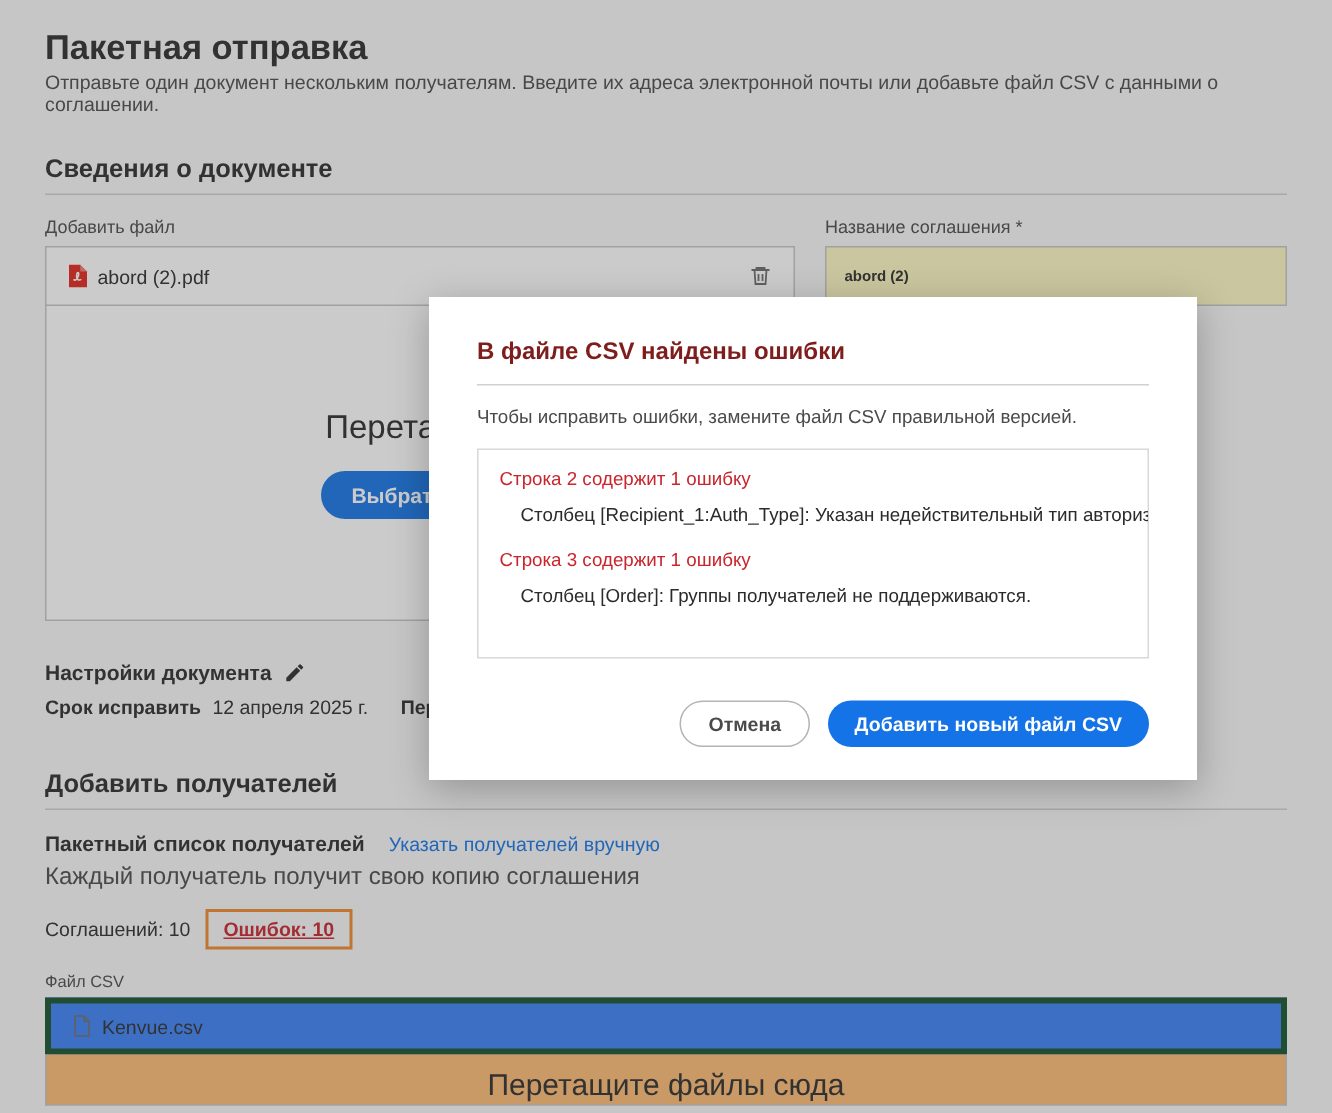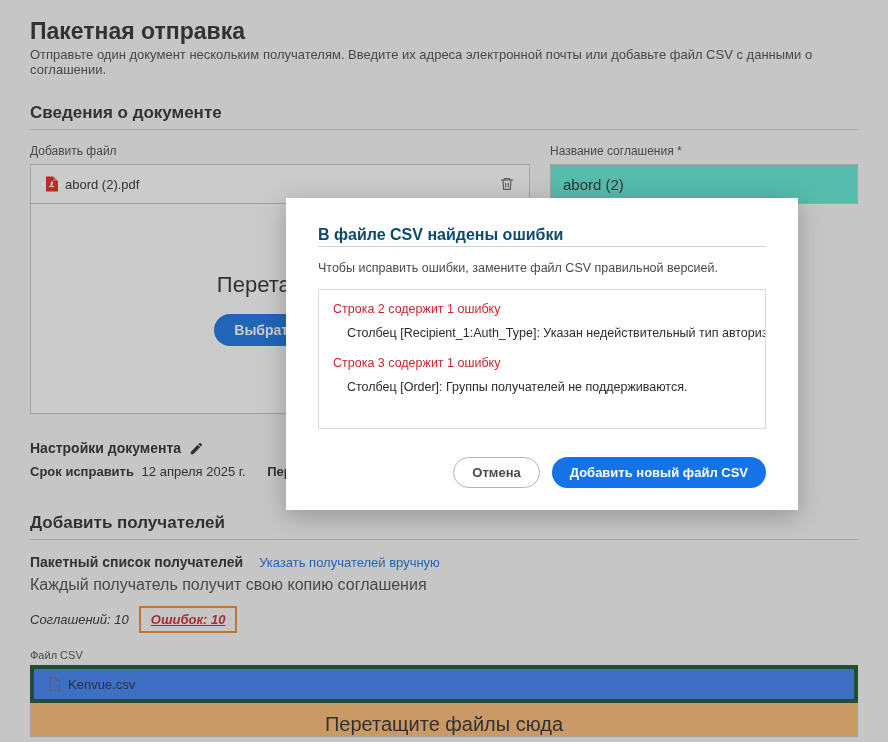--- a/index.html
+++ b/index.html
@@ -105,24 +105,25 @@
   }
   .btn-secondary {
     background: #fff;
     color: #4a4a4a;
     border: 1px solid #b4b4b4;
   }
   .text-input {
     width: 100%;
     height: 40px;
     border: 1px solid #c5c5c5;
-    background: #5eead4;
+    background: #fef9c3;
     padding: 0 12px;
-    font-size: 15px;
-    color: #2b2b2b;
+    font-size: 10px;
+    color: #2b2b2b;
+    font-weight: bold;
   }
   .doc-settings {
     margin-top: 26px;
   }
   .settings-row {
     display: flex;
     align-items: center;
     gap: 8px;
     margin-bottom: 8px;
   }
@@ -165,21 +166,20 @@
     color: #4a4a4a;
     margin-top: 6px;
   }
   .counts-row {
     margin-top: 12px;
     font-size: 13px;
     color: #2b2b2b;
     display: flex;
     align-items: center;
     gap: 10px;
-    font-style: italic;
   }
   .errors-badge {
     display: inline-block;
     border: 2px solid #f08a2c;
     padding: 4px 10px;
   }
   .errors-link {
     color: #c9252d;
     text-decoration: underline;
     font-weight: 600;
@@ -226,22 +226,22 @@
     left: 286px;
     top: 198px;
     width: 512px;
     background: #fff;
     box-shadow: 0 6px 24px rgba(0,0,0,.25);
     padding: 28px 32px 22px 32px;
   }
   .modal h3 {
     font-size: 16px;
     font-weight: 700;
-    color: #0c4a6e;
-    margin-bottom: 2px;
+    color: #7f1d1d;
+    margin-bottom: 12px;
   }
   .modal hr {
     border: none;
     border-top: 1px solid #d0d0d0;
     margin-bottom: 14px;
   }
   .modal-desc {
     font-size: 12.5px;
     color: #4a4a4a;
     margin-bottom: 14px;

